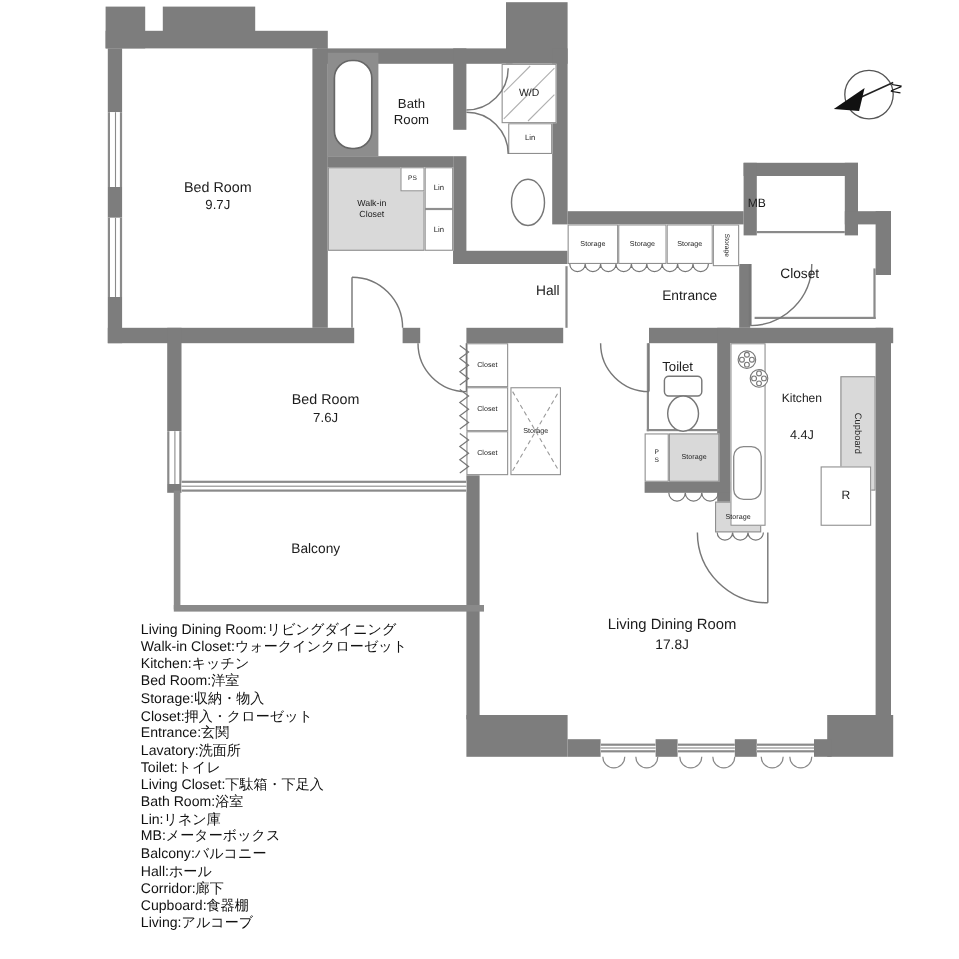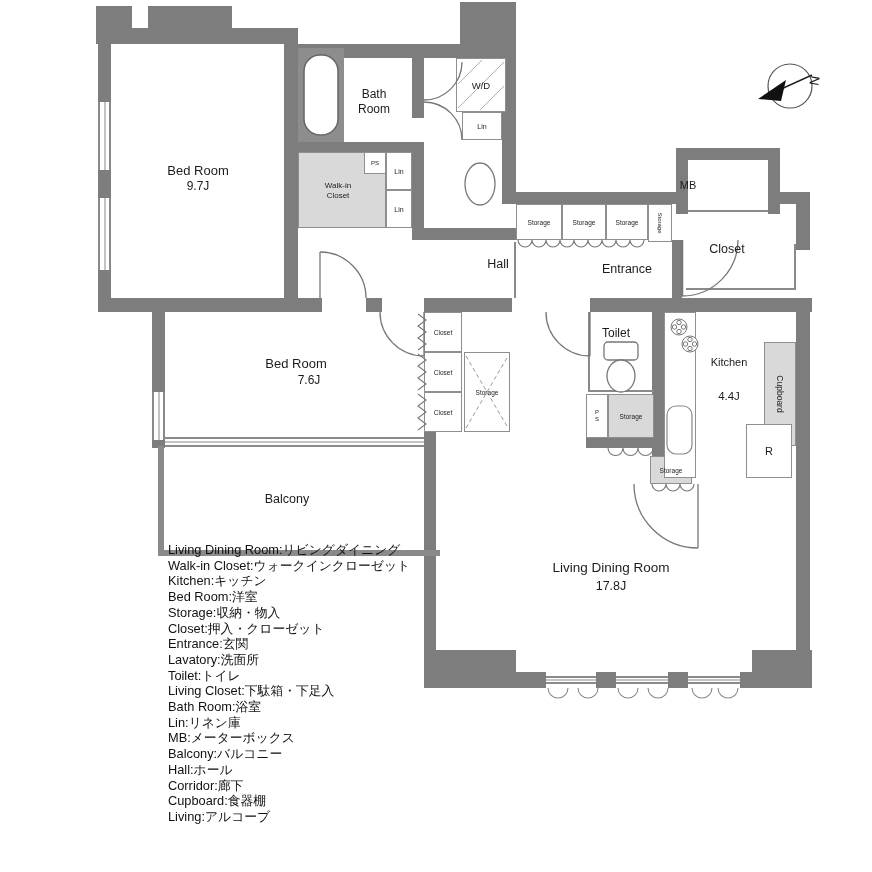--- a/index.html
+++ b/index.html
@@ -10,21 +10,21 @@
   .win-v{position:absolute;background:#fff;border-left:2px solid #8a8a8a;border-right:2px solid #8a8a8a;box-sizing:border-box;z-index:2;}
   .win-v::after{content:'';position:absolute;left:50%;top:0;bottom:0;width:1px;background:#8a8a8a;transform:translateX(-50%);}
   .win-h{position:absolute;background:#fff;border-top:2px solid #8a8a8a;border-bottom:2px solid #8a8a8a;box-sizing:border-box;z-index:2;}
   .win-h::after{content:'';position:absolute;top:50%;left:0;right:0;height:1px;background:#8a8a8a;transform:translateY(-50%);}
   .gbox{position:absolute;background:#d9d9d9;border:1px solid #8f8f8f;box-sizing:border-box;z-index:2;}
   .wbox{position:absolute;background:#fff;border:1px solid #8f8f8f;box-sizing:border-box;z-index:2;}
   #overlay{position:absolute;left:0;top:0;z-index:3;pointer-events:none;}
   .lbl{position:absolute;transform:translate(-50%,-50%);white-space:nowrap;text-align:center;z-index:4;color:#1c1c1c;}
   .vert{writing-mode:vertical-rl;}
   .up{text-orientation:upright;letter-spacing:1px;}
-  .legend{position:absolute;left:128px;top:542px;z-index:4;margin-left:40px;}
+  .legend{position:absolute;left:128px;top:564px;z-index:4;}
   .lg{font-size:12.8px;line-height:15.7px;color:#111;white-space:nowrap;}
 </style>
 </head>
 <body>
 
 <div id="plan">
 
   <svg id="overlay" width="872" height="872" viewBox="0 0 872 872">
 
     <g>
@@ -126,21 +126,21 @@
   <div class="lbl" style="left:688px;top:185px;font-size:11px">MB</div>
   <div class="lbl" style="left:498px;top:264px;font-size:12.5px">Hall</div>
   <div class="lbl" style="left:627px;top:269px;font-size:12.5px">Entrance</div>
   <div class="lbl" style="left:727px;top:249px;font-size:12.5px">Closet</div>
   <div class="lbl" style="left:616px;top:333px;font-size:12px">Toilet</div>
   <div class="lbl" style="left:729px;top:362px;font-size:11px">Kitchen</div>
   <div class="lbl" style="left:729px;top:396px;font-size:11.5px">4.4J</div>
   <div class="lbl vert" style="left:780px;top:394px;font-size:8.5px">Cupboard</div>
   <div class="lbl" style="left:769px;top:451px;font-size:11px">R</div>
   <div class="lbl" style="left:296px;top:363px;font-size:13px">Bed Room</div>
-  <div class="lbl" style="left:309px;top:380px;font-size:12px">7.6J</div>
+  <div class="lbl" style="left:296px;top:380px;font-size:12px">7.6J</div>
   <div class="lbl" style="left:443px;top:332px;font-size:6.5px">Closet</div>
   <div class="lbl" style="left:443px;top:372px;font-size:6.5px">Closet</div>
   <div class="lbl" style="left:443px;top:412px;font-size:6.5px">Closet</div>
   <div class="lbl" style="left:487px;top:392px;font-size:6.5px">Storage</div>
   <div class="lbl vert up" style="left:597px;top:416px;font-size:6px">PS</div>
   <div class="lbl" style="left:631px;top:416px;font-size:6.5px">Storage</div>
   <div class="lbl" style="left:671px;top:470px;font-size:6.5px">Storage</div>
   <div class="lbl" style="left:287px;top:499px;font-size:12.5px">Balcony</div>
   <div class="lbl" style="left:611px;top:567px;font-size:13.5px">Living Dining Room</div>
   <div class="lbl" style="left:611px;top:586px;font-size:12.5px">17.8J</div>

